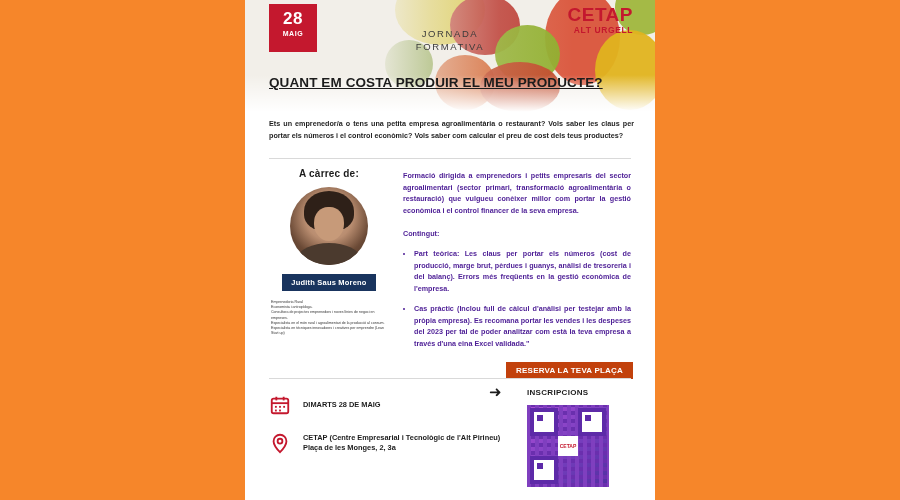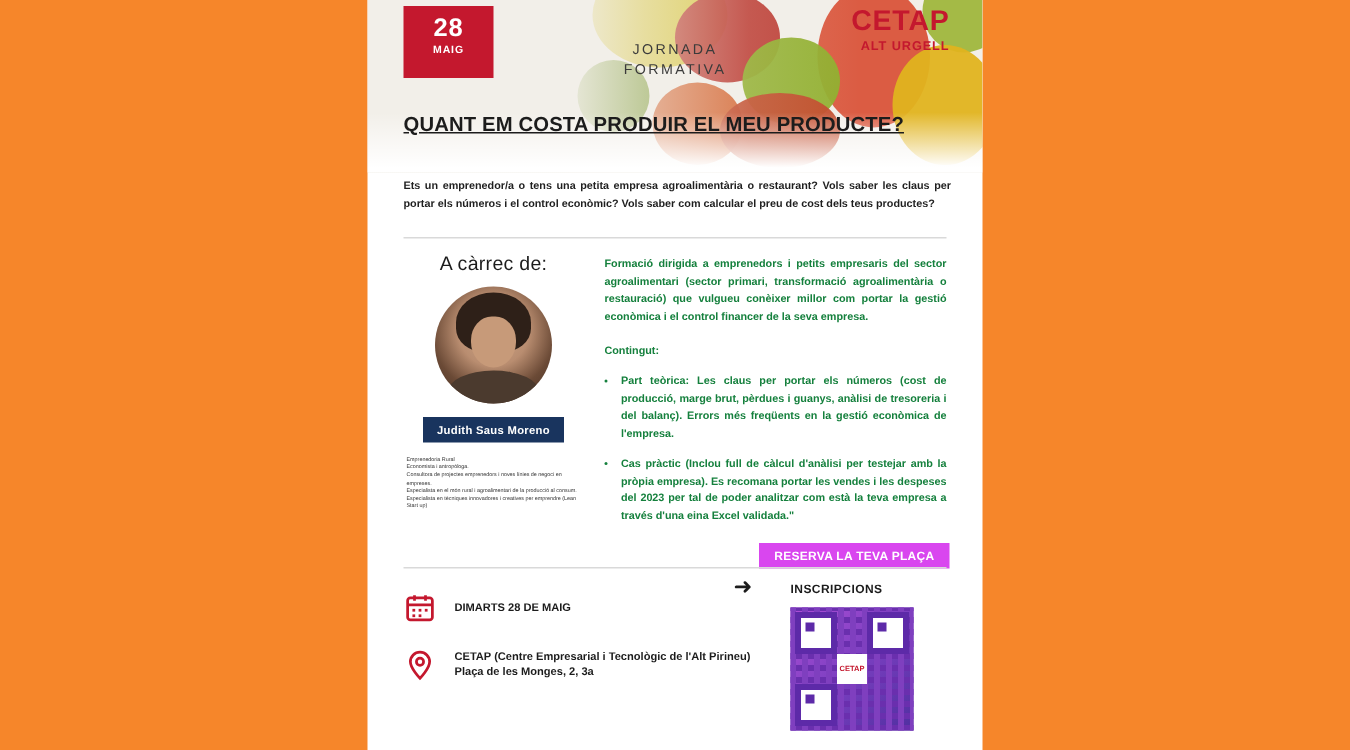--- a/index.html
+++ b/index.html
@@ -60,21 +60,21 @@
     position: absolute;
     left: 0; bottom: 0;
     width: 410px; height: 40px;
     background: linear-gradient(to bottom, rgba(255,255,255,0) 0%, #ffffff 92%);
   }
 
   .date-badge {
     position: absolute;
     left: 24px;
     top: 4px;
-    width: 60px;
+    width: 48px;
     height: 48px;
     background: #C4182E;
     color: #fff;
     text-align: center;
     padding-top: 6px;
     box-sizing: border-box;
   }
   .date-badge .d {
     font-size: 17px;
     font-weight: bold;
@@ -157,22 +157,22 @@
   .div2 { top: 378px; }
 
   .speaker {
     position: absolute;
     left: 24px;
     top: 168px;
     width: 120px;
     text-align: center;
   }
   .speaker .lbl {
-    font-size: 13px;
-    font-weight: normal;
+    font-size: 10px;
+    font-weight: bold;
     color: #1c1c1c;
     letter-spacing: 0.2px;
   }
   .photo {
     margin: 8px auto 0;
     width: 78px;
     height: 78px;
     border-radius: 50%;
     background: radial-gradient(circle at 50% 38%, #cfa98e 0%, #b98d70 38%, #6b4a36 66%, #3d2a20 100%);
     position: relative;
@@ -216,21 +216,21 @@
     color: #333;
     text-align: left;
     padding-left: 2px;
   }
 
   .body-col {
     position: absolute;
     left: 158px;
     top: 170px;
     width: 228px;
-    color: #15803d;
+    color: #4c1d95;
   }
   .body-col p.intro {
     margin: 0;
     font-size: 7.2px;
     font-weight: bold;
     line-height: 11.5px;
     text-align: justify;
   }
   .body-col .contingut {
     margin-top: 13px;
@@ -246,21 +246,21 @@
     font-weight: bold;
     line-height: 11.5px;
     text-align: justify;
     margin-bottom: 9px;
   }
 
   .reserva {
     position: absolute;
     right: 22px;
     top: 362px;
-    background: #d946ef;
+    background: #c2410c;
     color: #fff;
     font-size: 8px;
     font-weight: bold;
     padding: 4px 10px;
     letter-spacing: 0.2px;
   }
 
   .info-list {
     position: absolute;
     left: 24px;

